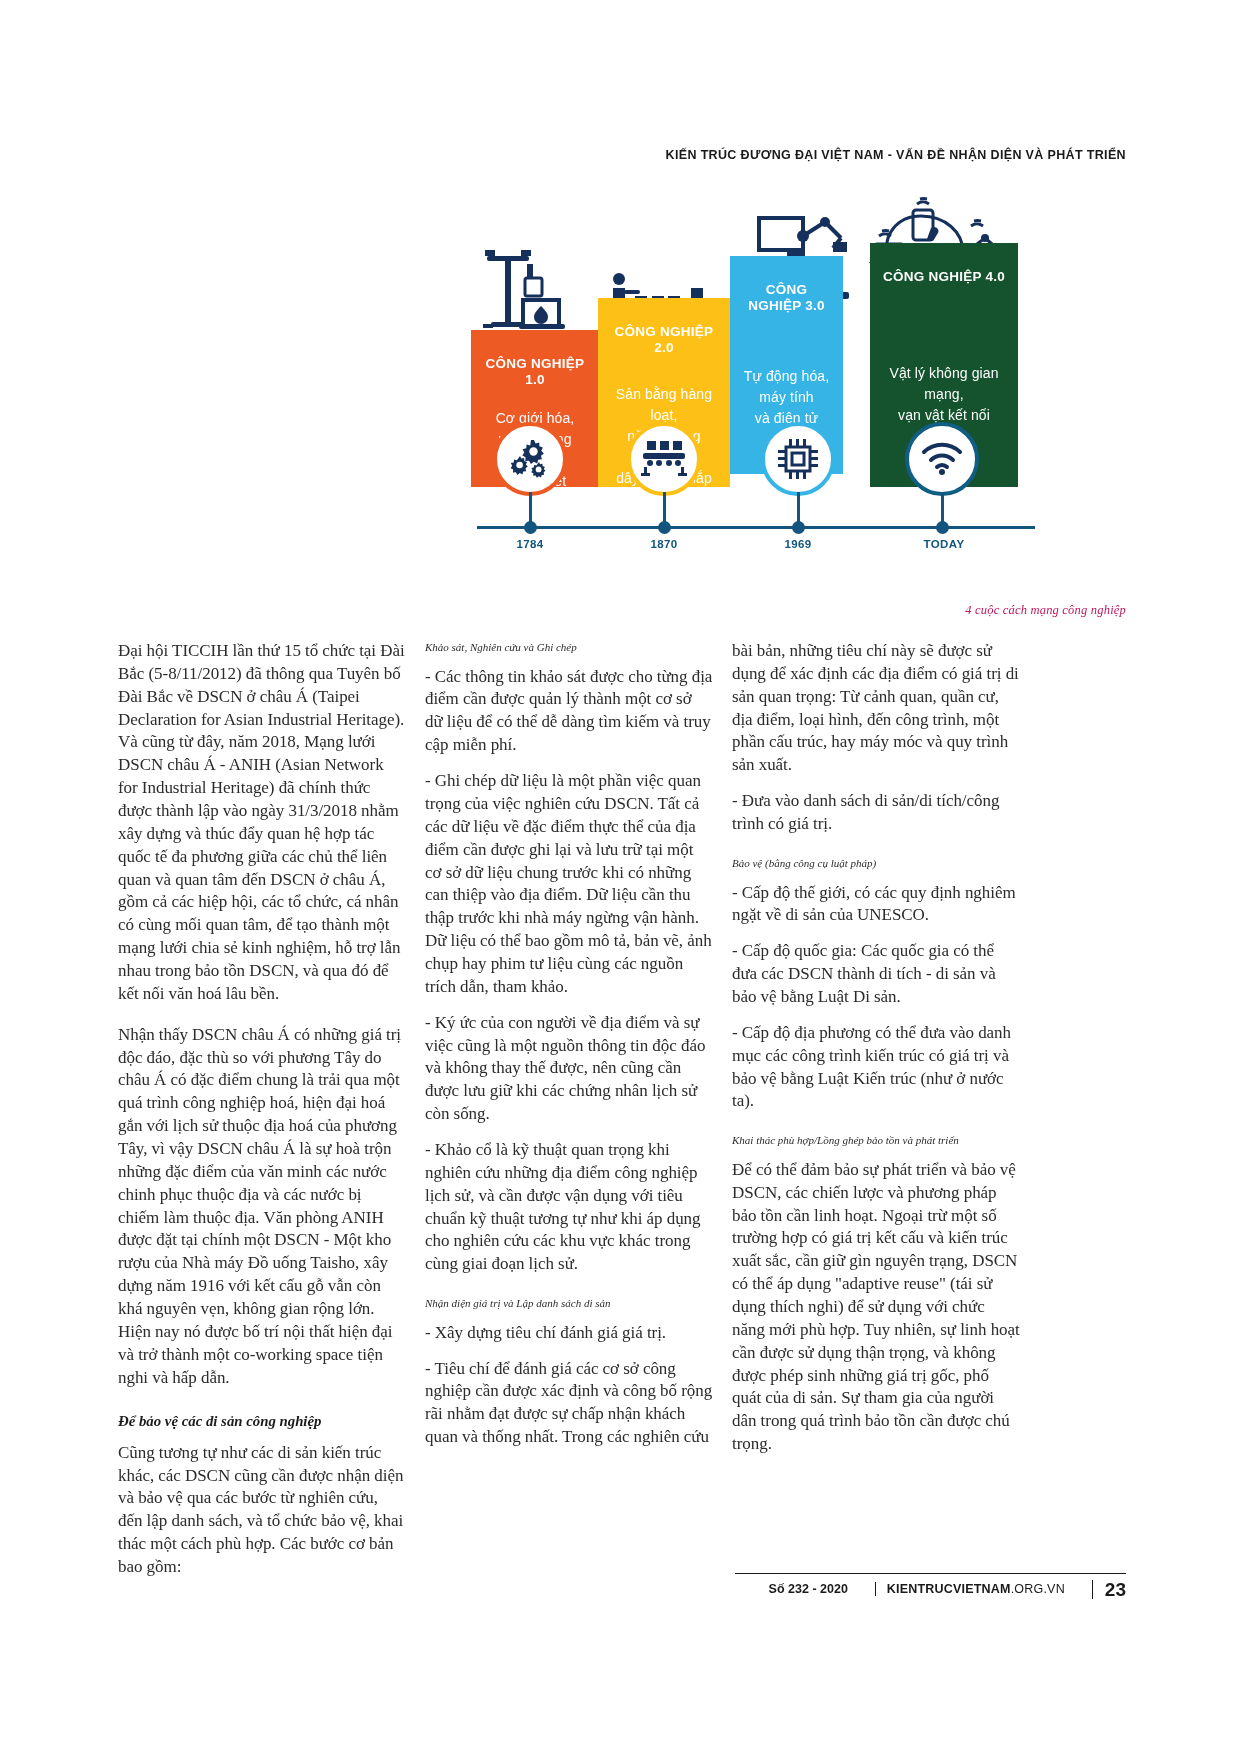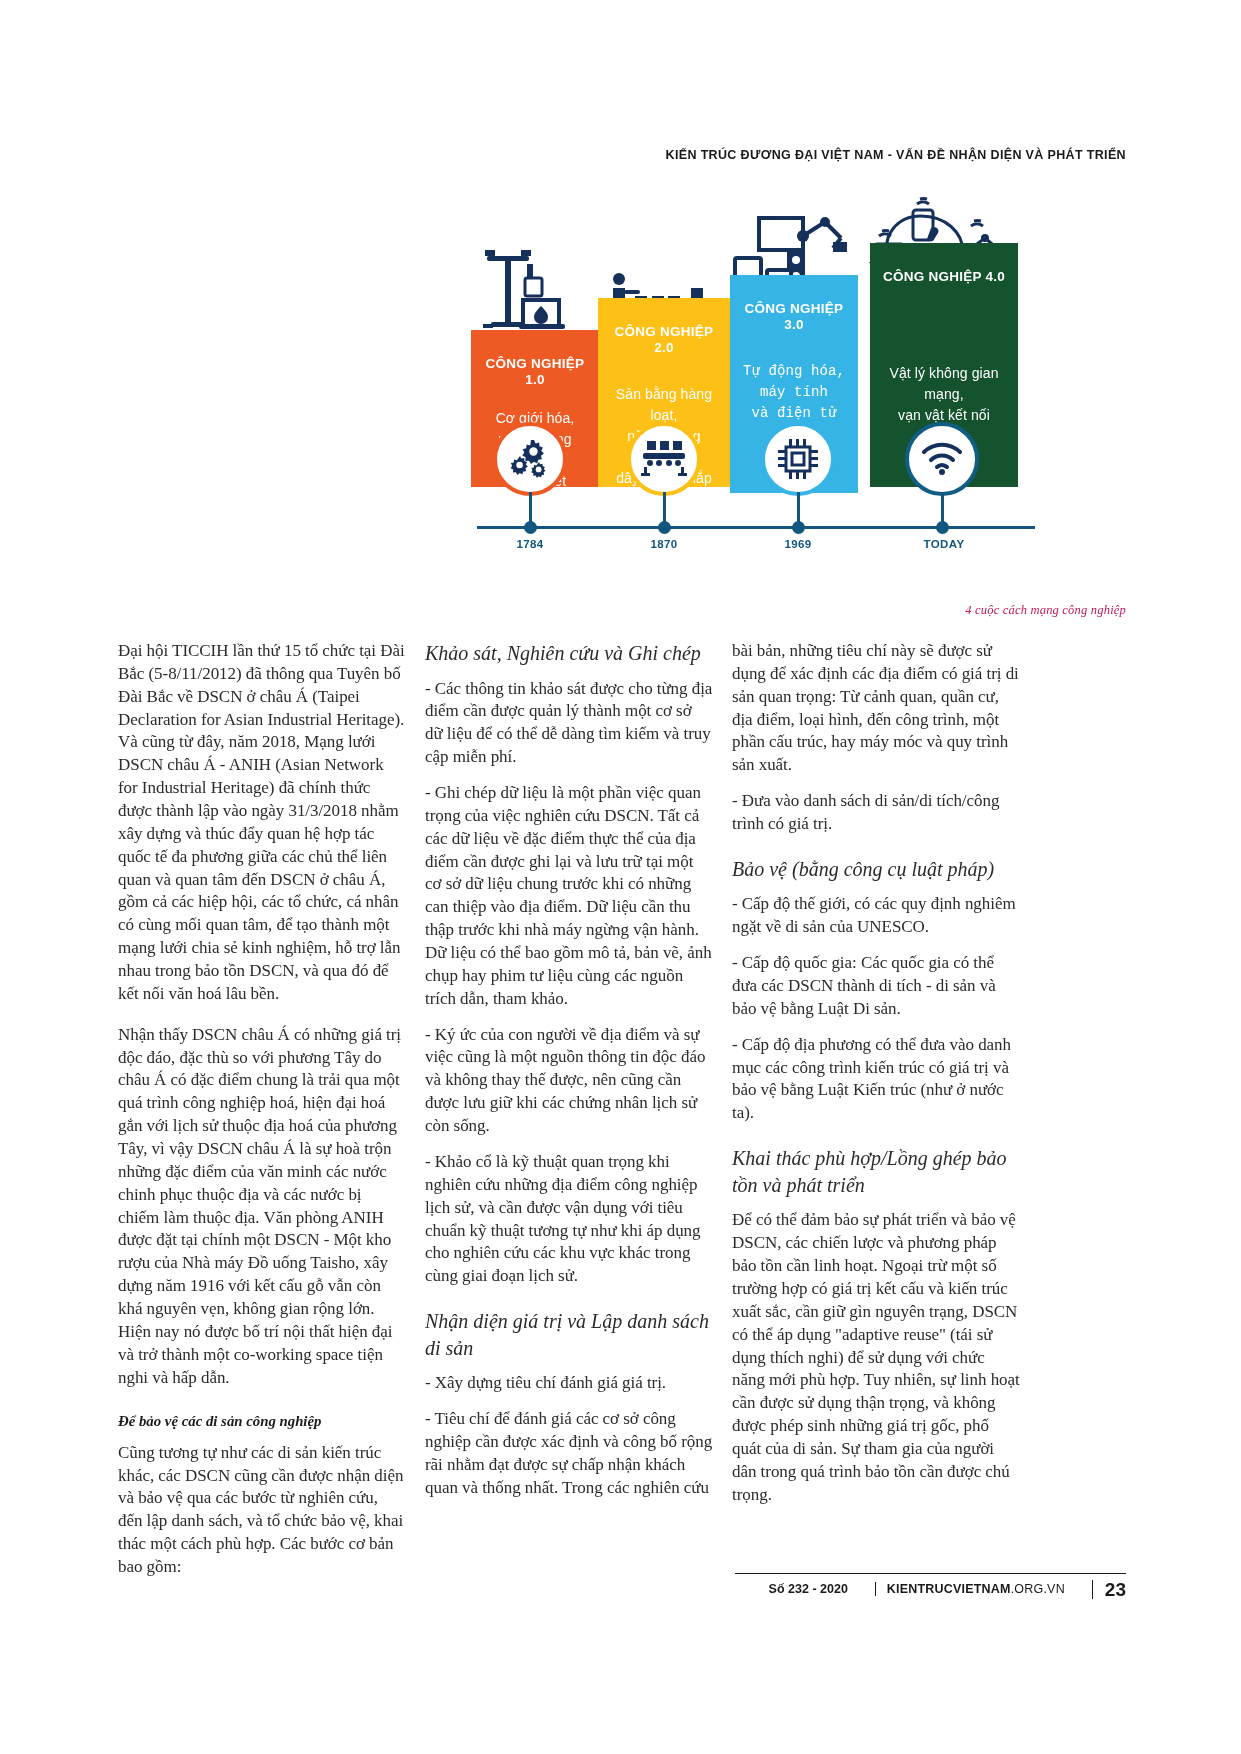--- a/index.html
+++ b/index.html
@@ -171,21 +171,21 @@
   .col h3 {
     margin: 22px 0 11px 0;
     font-size: 14.8px;
     font-weight: 700;
     font-style: italic;
     line-height: 1.3;
     color: #1c1c1c;
   }
   .col h4 {
     margin: 20px 0 11px 0;
-    font-size: 20px;
+    font-size: 11px;
     font-weight: 400;
     font-style: italic;
     line-height: 1.33;
     color: #2b2b2b;
   }
 
   
   .footer {
     position: absolute;
     left: 735px;
@@ -352,23 +352,23 @@
 
       <div class="bar bar2" style="left:143px; top:112px; width:132px; height:189px;">
         <div class="bar-title" style="margin-top:26px;">CÔNG NGHIỆP 2.0</div>
         <div class="bar-desc" style="margin-top:28px;">
           <div>Sản bằng hàng loạt,</div>
           <div>năng lượng điện,</div>
           <div>dây chuyền lắp ráp</div>
         </div>
       </div>
 
-      <div class="bar bar3" style="left:275px; top:89px; width:128px; height:218px;">
+      <div class="bar bar3" style="left:275px; top:70px; width:113px; height:218px;">
         <div class="bar-title" style="margin-top:26px;">CÔNG NGHIỆP 3.0</div>
-        <div class="bar-desc" style="margin-top:28px;font-family:Liberation Mono, monospace;">
+        <div class="bar-desc" style="margin-top:52px;">
           <div>Tự động hóa, máy tính</div>
           <div>và điện tử</div>
         </div>
       </div>
 
       <div class="bar bar4" style="left:415px; top:57px; width:148px; height:244px;">
         <div class="bar-title" style="margin-top:26px;">CÔNG NGHIỆP 4.0</div>
         <div class="bar-desc" style="margin-top:78px;">
           <div>Vật lý không gian mạng,</div>
           <div>vạn vật kết nối</div>

